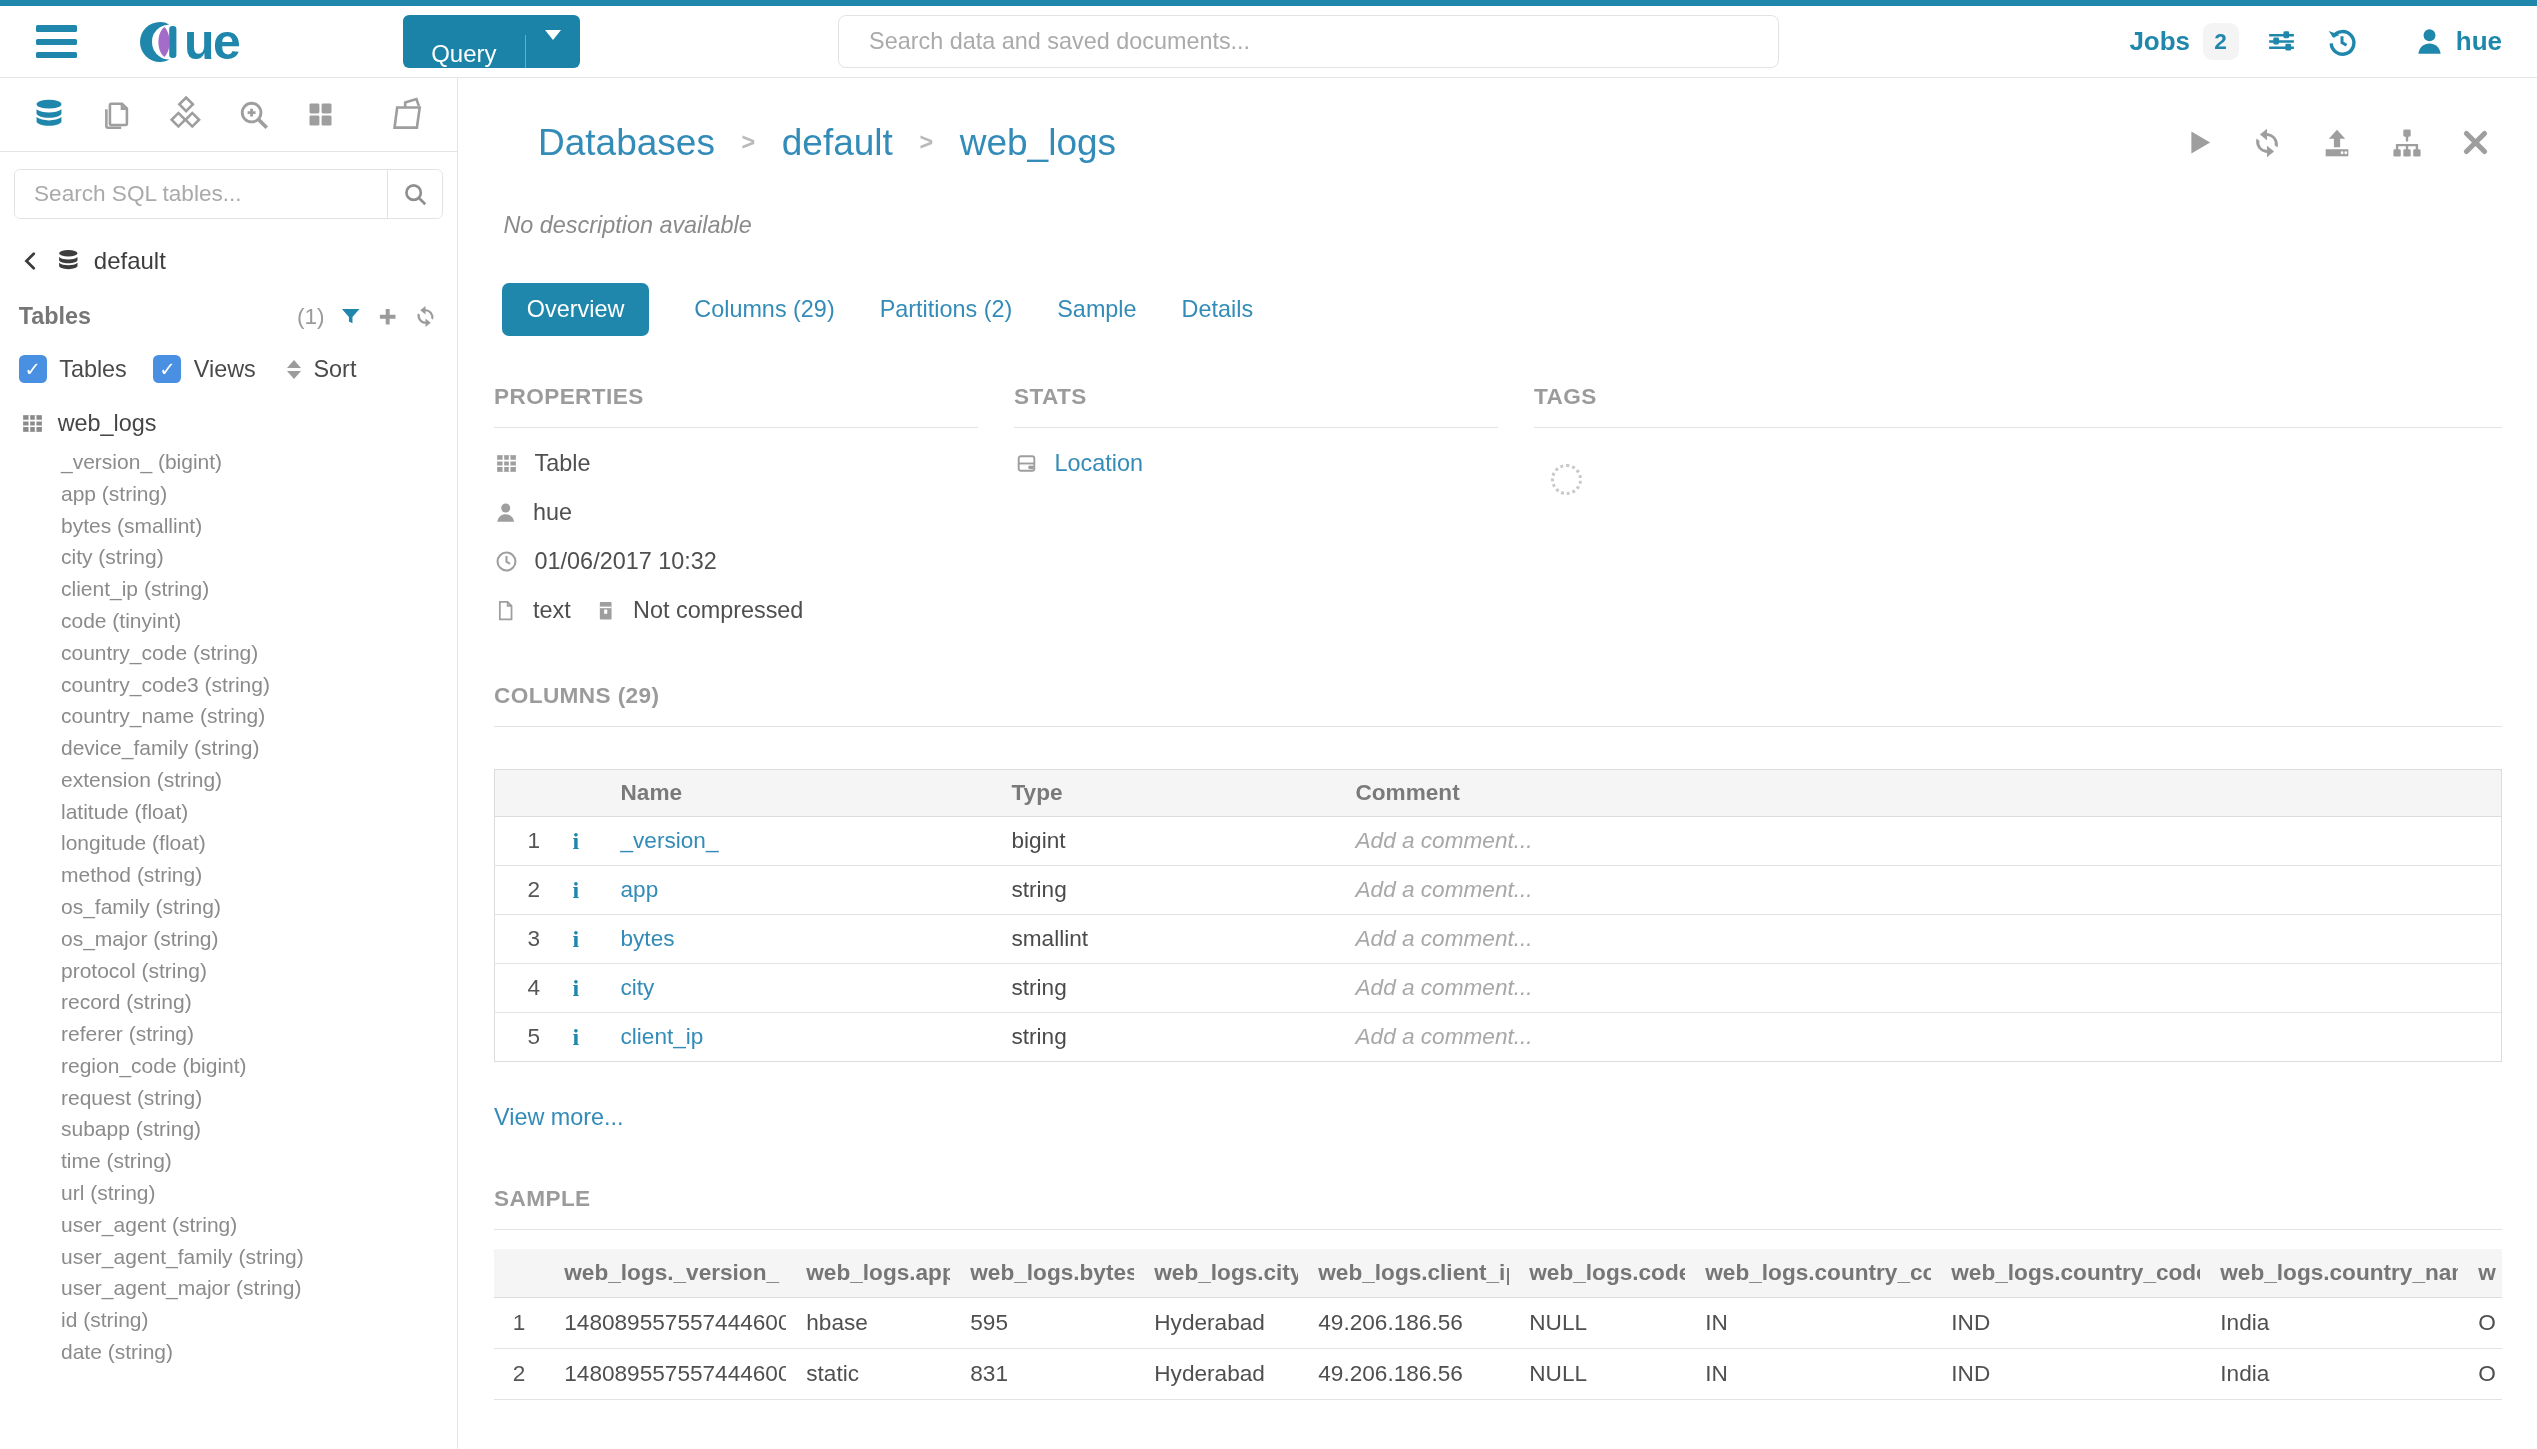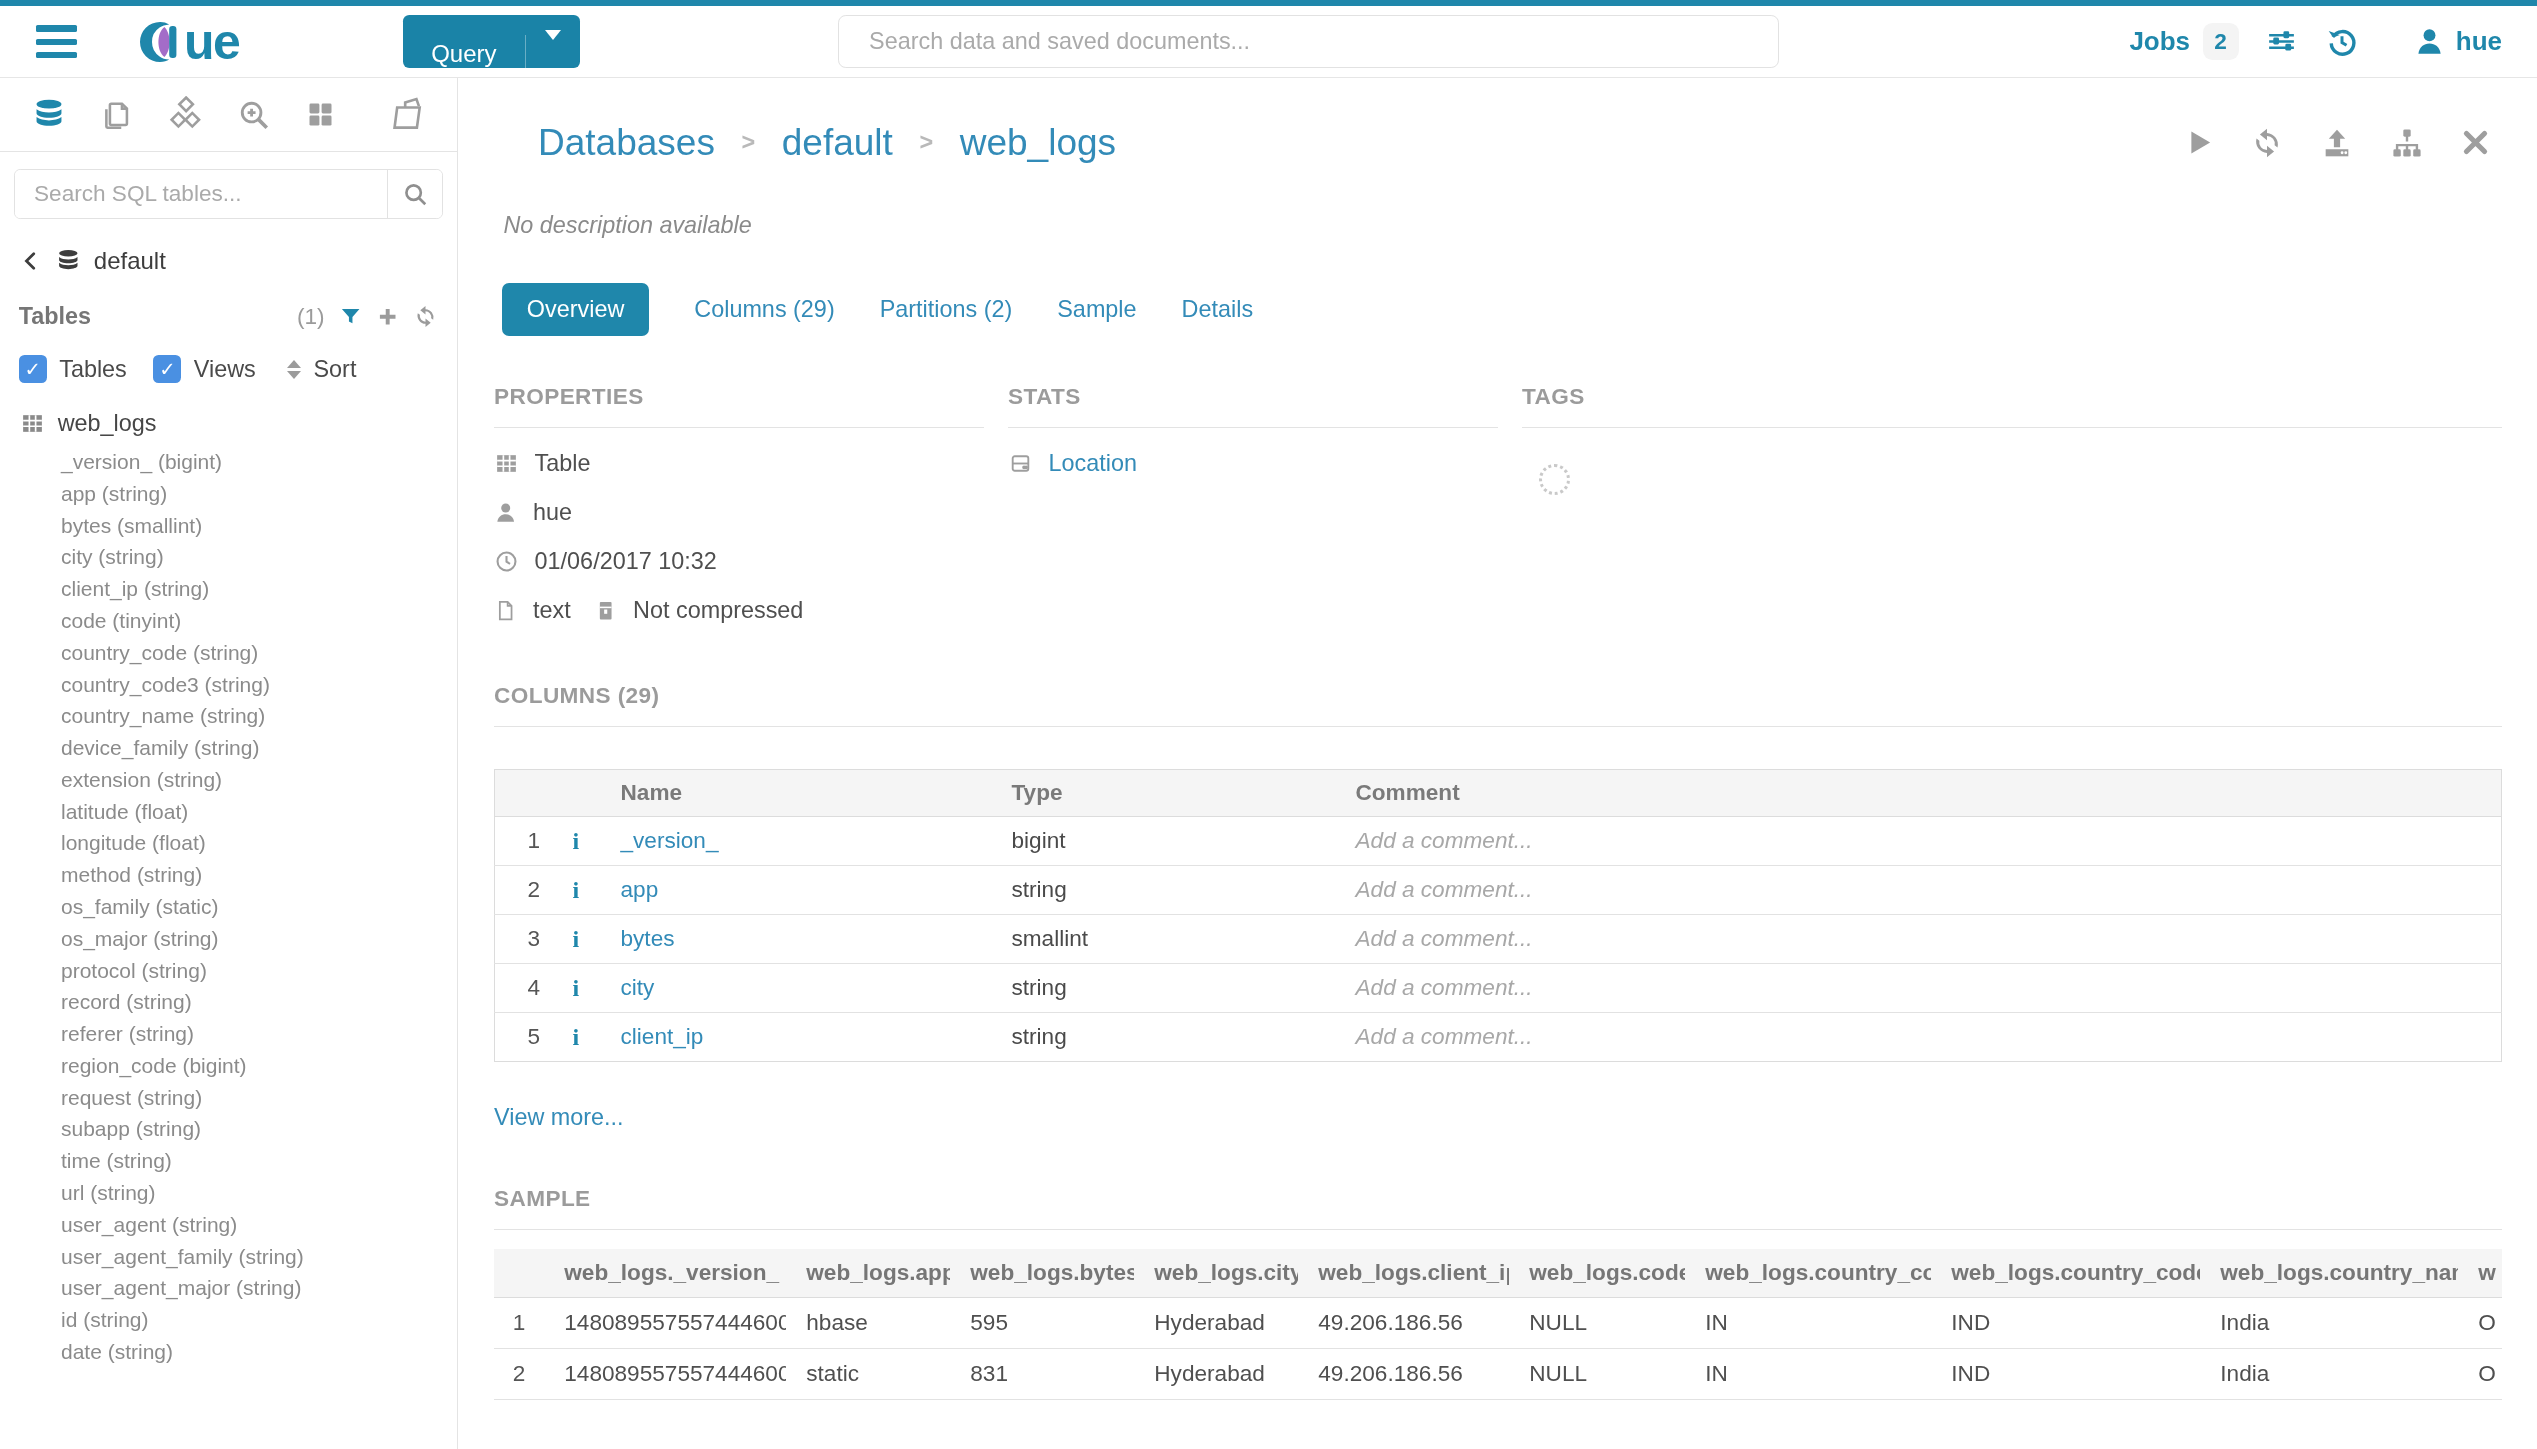--- a/index.html
+++ b/index.html
@@ -85,21 +85,21 @@
   .crumbs { display:flex; align-items:center; gap:26.6px; font-size:37px; color:#338bb8; }
   .crumb-item { cursor:pointer; }
   .crumb-sep { color:#b9b9b9; font-size:23.4px; font-weight:bold; }
   .crumb-actions { margin-left:auto; margin-right:11px; display:flex; align-items:center; gap:36px; color:#9e9e9e; }
   .crumb-actions .ic { cursor:pointer; }
   .desc { margin:48px 0 0 9.4px; font-style:italic; color:#8a8a8a; font-size:23.4px; }
   .tabs { margin:44px 0 0 7.8px; display:flex; align-items:center; gap:45px; font-size:23.4px; }
   .tab { color:#338bb8; cursor:pointer; }
   .tab.active { background:#1f87ab; color:#fff; padding:13.3px 25px; border-radius:7px; }
 
-  .meta-cols { display:flex; gap:24px; margin-top:48px; }
+  .meta-cols { display:flex; gap:36px; margin-top:48px; }
   .meta-col { flex:1; min-width:0; }
   .meta-col.wide { flex:2; }
   .sec-h { color:#9b9b9b; font-size:22.6px; font-weight:bold; letter-spacing:0.4px;
            padding-bottom:17px; border-bottom:0.8px solid #e3e3e3; }
   .prop-row { margin-top:22px; display:flex; align-items:center; gap:15.6px; font-size:23.4px; color:#4f4f4f; }
   .prop-row:first-of-type { margin-top:30px; }
   .prop-ic { color:#9e9e9e; }
   .location-link { color:#338bb8; cursor:pointer; }
   .spinner { margin:36px 0 0 17px; width:31px; height:31px; border:3.9px dotted #c9c9c9; border-radius:50%; }
 
@@ -333,21 +333,21 @@
           <div class="side-col">client_ip (string)</div>
           <div class="side-col">code (tinyint)</div>
           <div class="side-col">country_code (string)</div>
           <div class="side-col">country_code3 (string)</div>
           <div class="side-col">country_name (string)</div>
           <div class="side-col">device_family (string)</div>
           <div class="side-col">extension (string)</div>
           <div class="side-col">latitude (float)</div>
           <div class="side-col">longitude (float)</div>
           <div class="side-col">method (string)</div>
-          <div class="side-col">os_family (static)</div>
+          <div class="side-col">os_family (string)</div>
           <div class="side-col">os_major (string)</div>
           <div class="side-col">protocol (string)</div>
           <div class="side-col">record (string)</div>
           <div class="side-col">referer (string)</div>
           <div class="side-col">region_code (bigint)</div>
           <div class="side-col">request (string)</div>
           <div class="side-col">subapp (string)</div>
           <div class="side-col">time (string)</div>
           <div class="side-col">url (string)</div>
           <div class="side-col">user_agent (string)</div>

